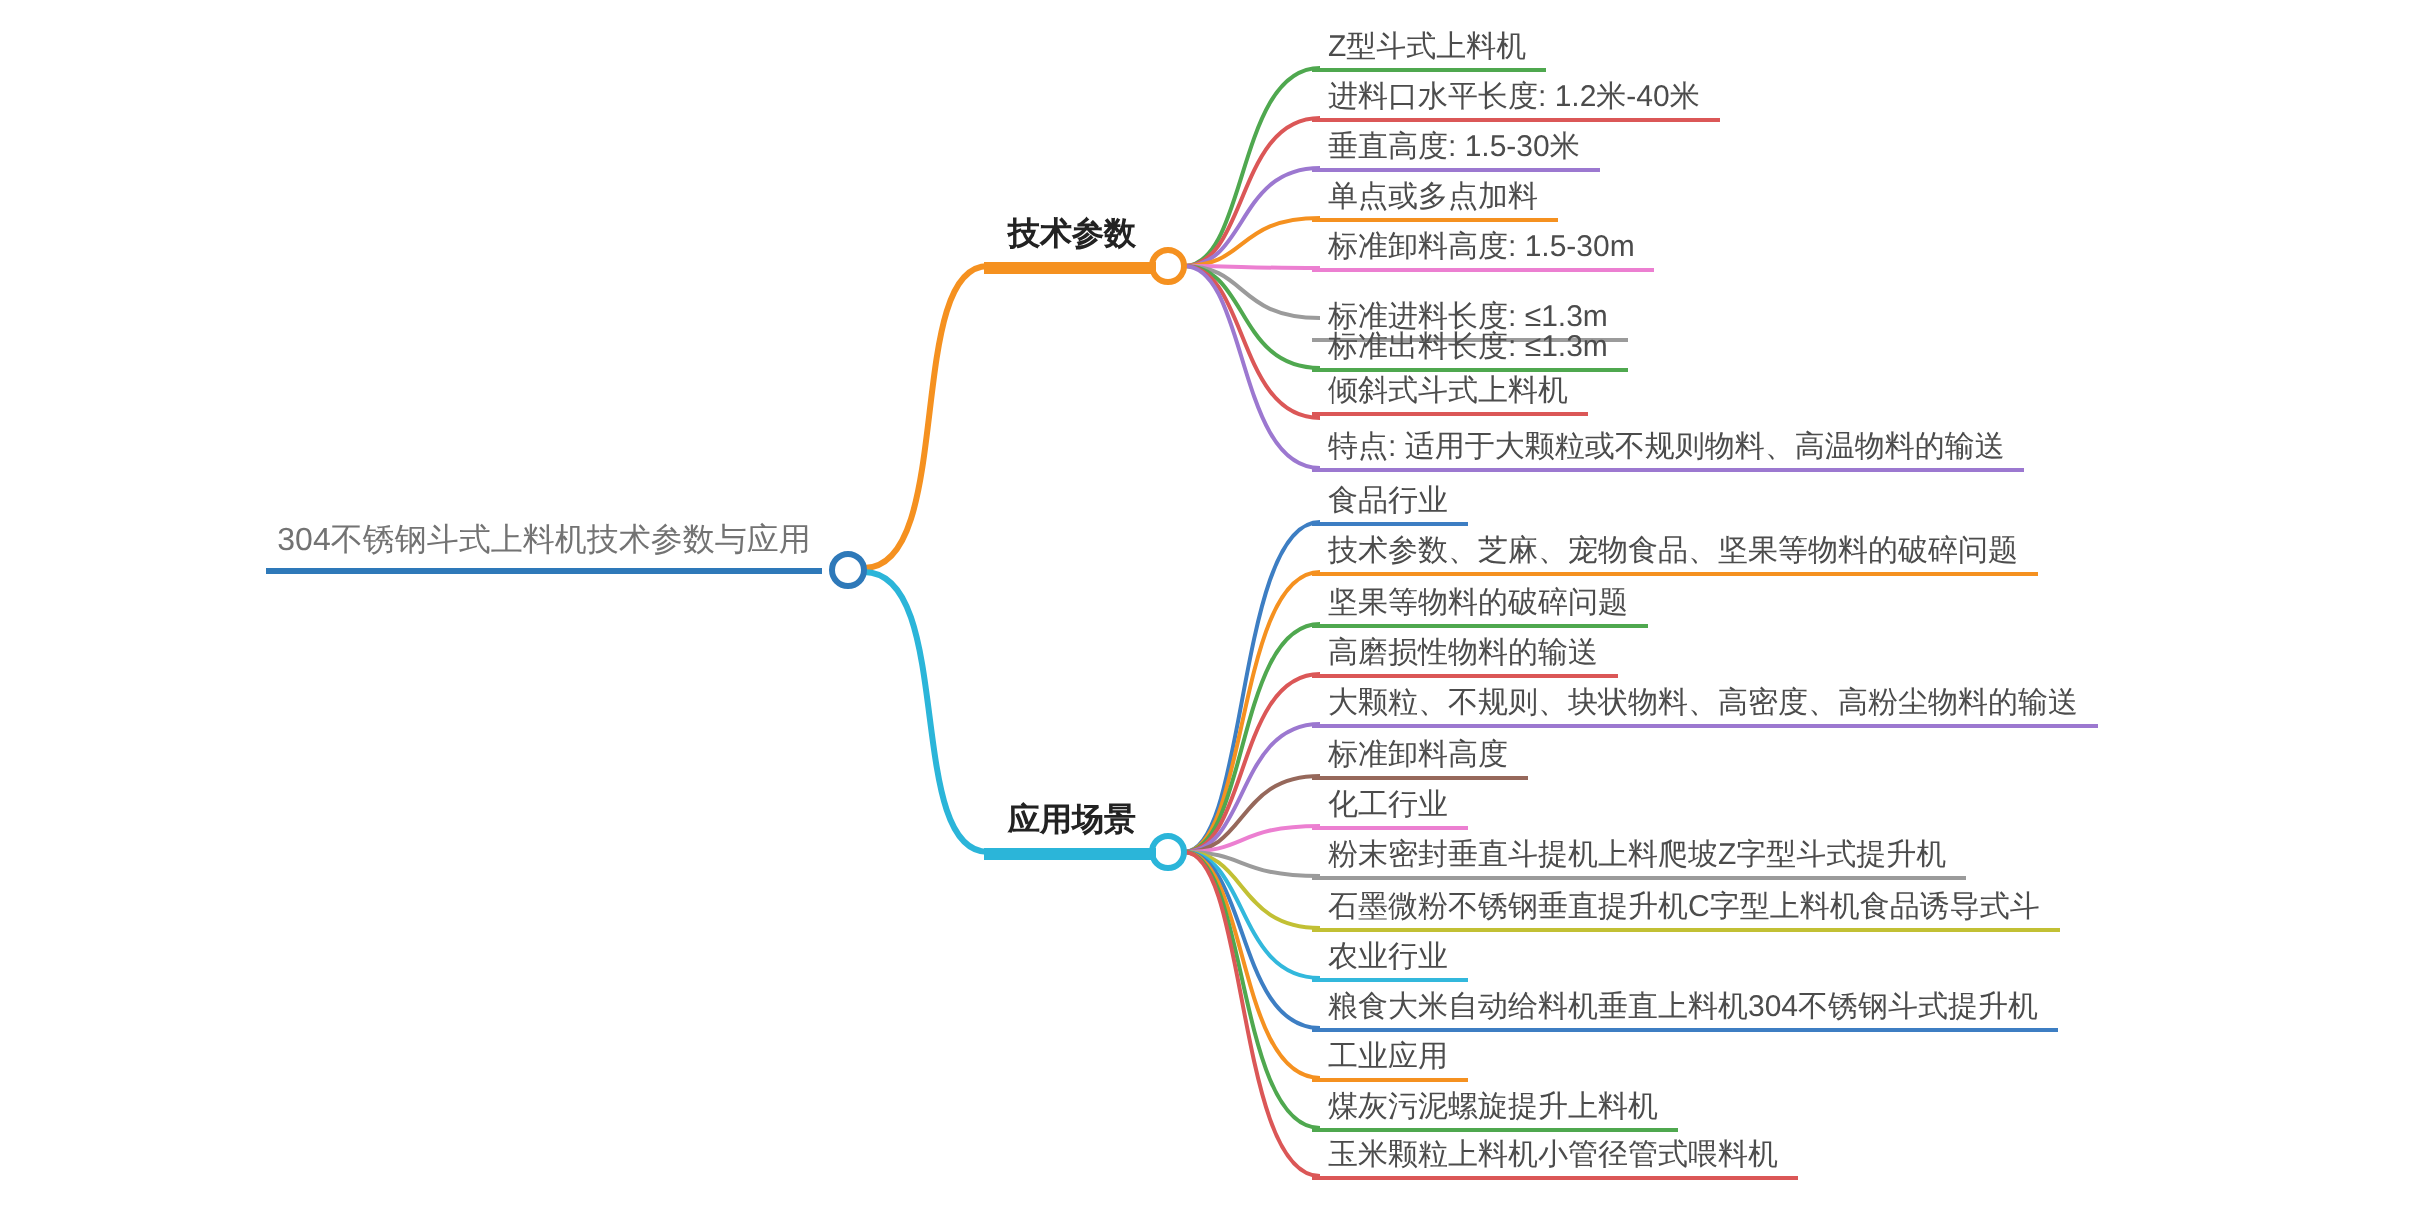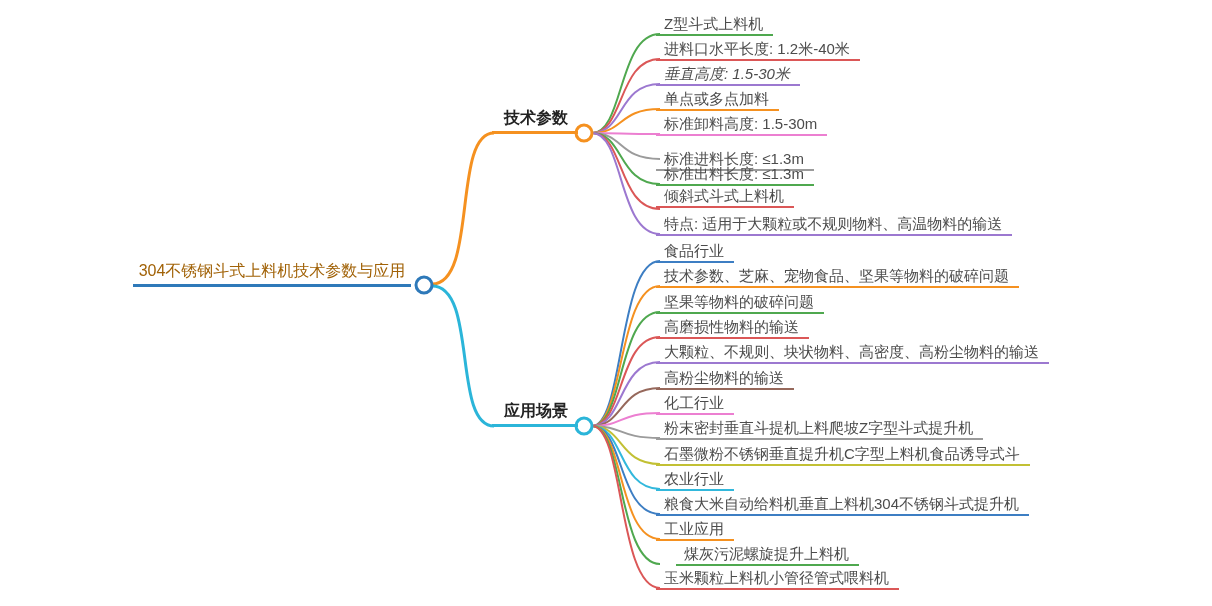--- a/index.html
+++ b/index.html
@@ -31,31 +31,31 @@
     cursor: pointer;
     box-sizing: border-box;
   }
   .root-node {
     left: 133px;
     top: 260px;
     width: 278px;
     text-align: center;
     font-size: 16px;
     line-height: 22px;
-    color: #a16207;
+    color: #737373;
     padding: 0 4px 2px 4px;
     border-bottom: 3px solid #2e79b9;
   }
   .branch-node {
     font-size: 16px;
     font-weight: bold;
     line-height: 22px;
     color: #222222;
     padding: 0 10px 2px 12px;
-    border-bottom: 3px solid #ef4444;
+    border-bottom: 6px solid #ef4444;
     min-width: 84px;
     text-align: center;
   }
   #branch0-node { left: 492px; top: 107px; }
   #branch1-node { left: 492px; top: 400px; }
   .leaf {
     position: absolute;
     height: 22px;
     line-height: 19px;
     font-size: 15px;
@@ -113,36 +113,36 @@
     <span>技术参数</span>
   </div>
 
   <div class="node branch-node" id="branch1-node" style="border-bottom-color: rgb(43, 181, 217);">
     <span>应用场景</span>
   </div>
 
   <div id="leaves">
       <div class="leaf" style="left: 656px; top: 14px; border-bottom-color: rgb(79, 168, 79);"><span>Z型斗式上料机</span></div>
       <div class="leaf" style="left: 656px; top: 39px; border-bottom-color: rgb(219, 87, 87);"><span>进料口水平长度: 1.2米-40米</span></div>
-      <div class="leaf" style="left: 656px; top: 64px; border-bottom-color: rgb(156, 120, 208); font-style: italic;"><span>垂直高度: 1.5-30米</span></div>
+      <div class="leaf" style="left: 656px; top: 64px; border-bottom-color: rgb(156, 120, 208);"><span>垂直高度: 1.5-30米</span></div>
       <div class="leaf" style="left: 656px; top: 89px; border-bottom-color: rgb(245, 145, 32);"><span>单点或多点加料</span></div>
       <div class="leaf" style="left: 656px; top: 114px; border-bottom-color: rgb(236, 127, 209);"><span>标准卸料高度: 1.5-30m</span></div>
       <div class="leaf" style="left: 656px; top: 139px; border-bottom-color: rgb(155, 155, 155); margin-top: 10px;"><span>标准进料长度: ≤1.3m</span></div>
       <div class="leaf" style="left: 656px; top: 164px; border-bottom-color: rgb(79, 168, 79);"><span>标准出料长度: ≤1.3m</span></div>
       <div class="leaf" style="left: 656px; top: 186px; border-bottom-color: rgb(219, 87, 87);"><span>倾斜式斗式上料机</span></div>
       <div class="leaf" style="left: 656px; top: 214px; border-bottom-color: rgb(156, 120, 208);"><span>特点: 适用于大颗粒或不规则物料、高温物料的输送</span></div>
       <div class="leaf" style="left: 656px; top: 241px; border-bottom-color: rgb(61, 126, 195);"><span>食品行业</span></div>
       <div class="leaf" style="left: 656px; top: 266px; border-bottom-color: rgb(245, 145, 32);"><span>技术参数、芝麻、宠物食品、坚果等物料的破碎问题</span></div>
       <div class="leaf" style="left: 656px; top: 292px; border-bottom-color: rgb(79, 168, 79);"><span>坚果等物料的破碎问题</span></div>
       <div class="leaf" style="left: 656px; top: 317px; border-bottom-color: rgb(219, 87, 87);"><span>高磨损性物料的输送</span></div>
       <div class="leaf" style="left: 656px; top: 342px; border-bottom-color: rgb(156, 120, 208);"><span>大颗粒、不规则、块状物料、高密度、高粉尘物料的输送</span></div>
-      <div class="leaf" style="left: 656px; top: 368px; border-bottom-color: rgb(150, 104, 91);"><span>高粉尘物料的输送</span></div>
+      <div class="leaf" style="left: 656px; top: 368px; border-bottom-color: rgb(150, 104, 91);"><span>标准卸料高度</span></div>
       <div class="leaf" style="left: 656px; top: 393px; border-bottom-color: rgb(236, 127, 209);"><span>化工行业</span></div>
       <div class="leaf" style="left: 656px; top: 418px; border-bottom-color: rgb(155, 155, 155);"><span>粉末密封垂直斗提机上料爬坡Z字型斗式提升机</span></div>
       <div class="leaf" style="left: 656px; top: 444px; border-bottom-color: rgb(194, 192, 52);"><span>石墨微粉不锈钢垂直提升机C字型上料机食品诱导式斗</span></div>
       <div class="leaf" style="left: 656px; top: 469px; border-bottom-color: rgb(50, 184, 220);"><span>农业行业</span></div>
       <div class="leaf" style="left: 656px; top: 494px; border-bottom-color: rgb(61, 126, 195);"><span>粮食大米自动给料机垂直上料机304不锈钢斗式提升机</span></div>
       <div class="leaf" style="left: 656px; top: 519px; border-bottom-color: rgb(245, 145, 32);"><span>工业应用</span></div>
-      <div class="leaf" style="left: 656px; top: 544px; border-bottom-color: rgb(79, 168, 79); margin-left: 20px;"><span>煤灰污泥螺旋提升上料机</span></div>
+      <div class="leaf" style="left: 656px; top: 544px; border-bottom-color: rgb(79, 168, 79);"><span>煤灰污泥螺旋提升上料机</span></div>
       <div class="leaf" style="left: 656px; top: 568px; border-bottom-color: rgb(219, 87, 87);"><span>玉米颗粒上料机小管径管式喂料机</span></div>
     </div>
 
 </div>
 
 </body></html>

